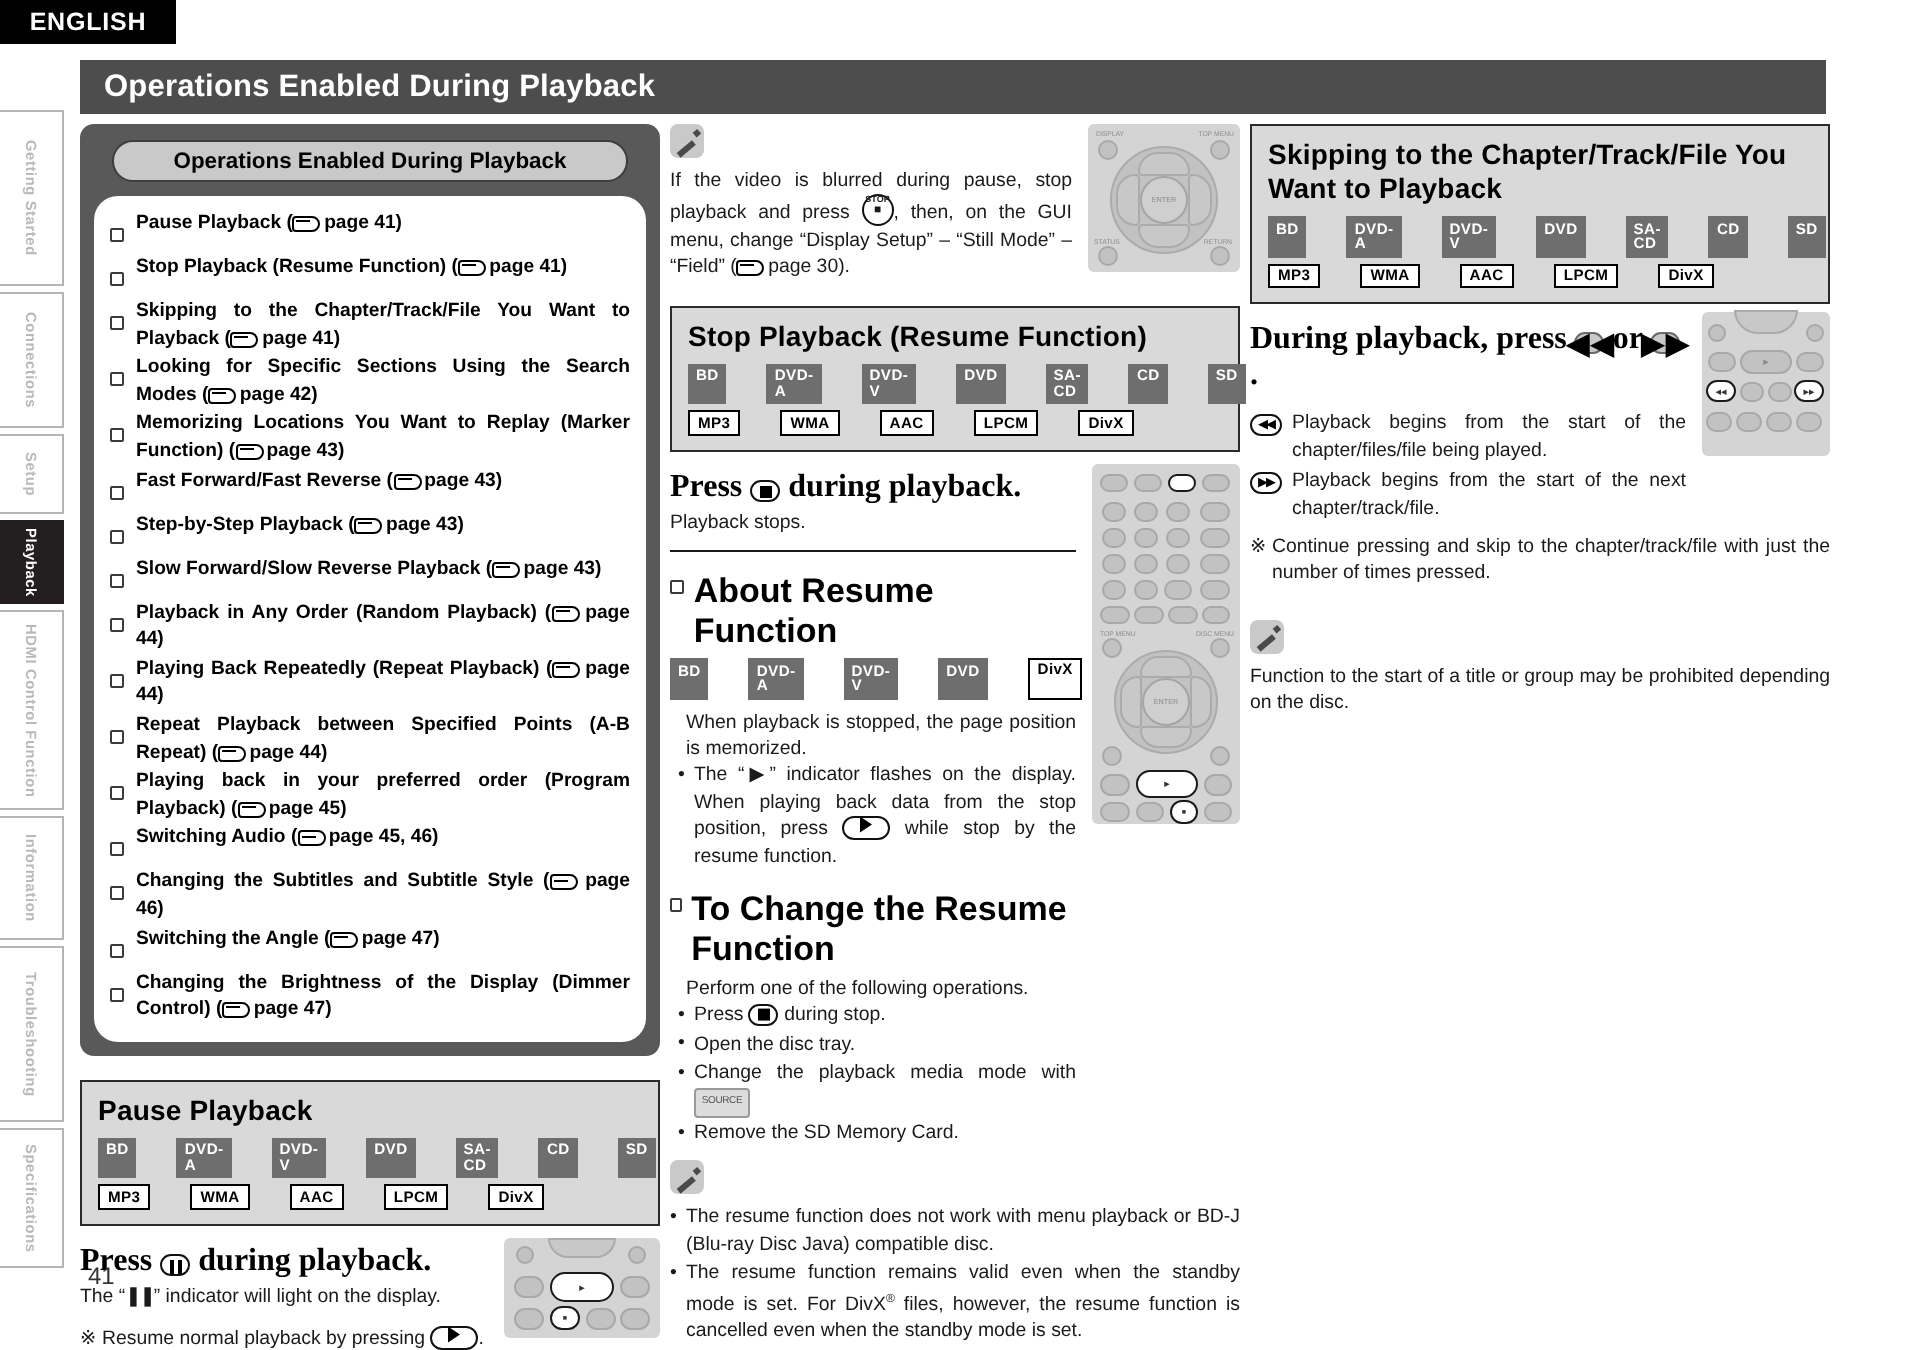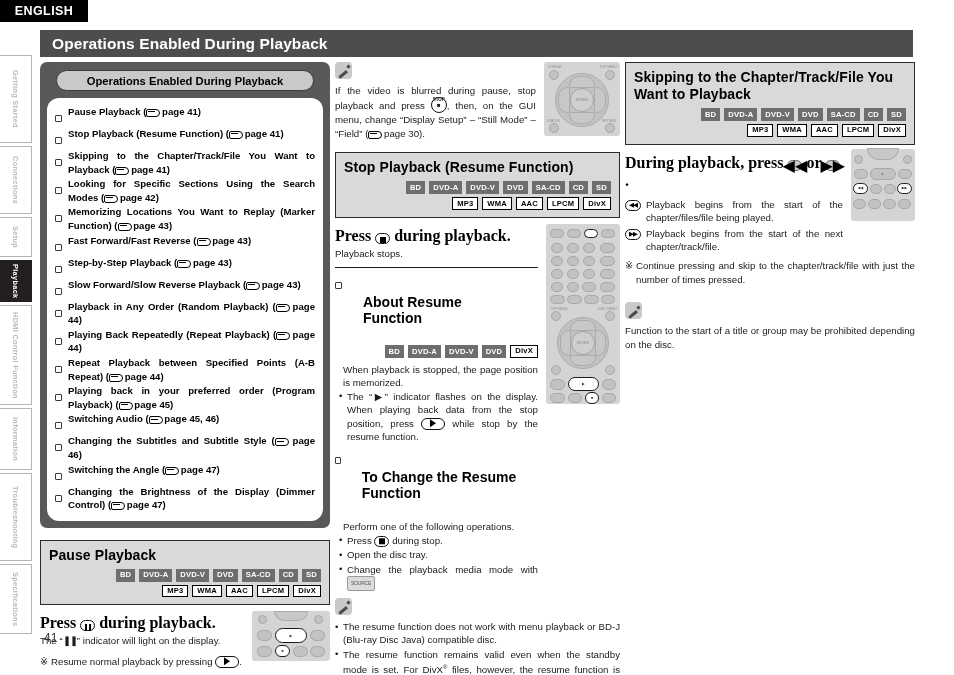--- a/index.html
+++ b/index.html
@@ -50,21 +50,21 @@
   
   .ptr{display:inline-block;width:13px;height:8px;vertical-align:-1px;position:relative;}
   .ptr:before{content:"";position:absolute;left:0;top:1px;width:12px;height:6px;
               border:1px solid #000;border-radius:3px 6px 6px 3px;background:#fff;}
   .ptr:after{content:"";position:absolute;left:2px;top:3.2px;width:7px;height:1px;
              background:#000;}
 
   
   .sec{border:1.4px solid #2b2b2b;background:#d9d9d9;padding:6px 8px 7px 8px;}
   .sec h2{margin:0;font-size:14px;font-weight:bold;line-height:17px;letter-spacing:.1px;}
-  .badges{display:flex;justify-content:flex-end;gap:4px;margin-top:5px;}
+  .badges{display:flex;gap:20px;margin-top:5px;}
   .badges.r2{margin-top:3px;}
   .bdg{font-size:7.6px;font-weight:bold;line-height:1;padding:2.6px 4px 2.8px 4px;
        letter-spacing:.2px;}
   .bdg.dark{background:#6e6e6e;color:#fff;}
   .bdg.light{background:#fff;color:#000;border:1.1px solid #000;padding:1.5px 4px 1.7px 4px;}
 
   
   .press{font-family:"Liberation Serif","DejaVu Serif",serif;font-size:16px;
          font-weight:bold;margin:9px 0 2px 0;}
   .sub{font-size:9.7px;line-height:13px;color:#1a1a1a;}
@@ -73,21 +73,21 @@
   .bullets li{font-size:9.7px;line-height:13.4px;color:#1a1a1a;padding-left:8px;
               position:relative;text-align:justify;margin-bottom:1px;}
   .bullets li:before{content:"\2022";position:absolute;left:0;top:-0.5px;}
   .note-star{font-size:9.7px;line-height:13.4px;color:#1a1a1a;padding-left:11px;
              position:relative;text-align:justify;}
   .note-star:before{content:"\203B";position:absolute;left:0;top:0;}
   .hr{border-top:1px solid #1a1a1a;margin:7px 0 8px 0;}
 
   .sub-head{display:flex;align-items:flex-start;margin:10px 0 3px 0;}
   .sub-head .cbx{margin-top:4px;margin-right:5px;}
-  .sub-head h3{margin:16px;font-size:14px;font-weight:bold;}
+  .sub-head h3{margin:0;font-size:17px;font-weight:bold;}
 
   
   .memo{width:17px;height:17px;border-radius:4px;background:#c9c9c9;position:relative;
         display:block;}
   .memo:before{content:"";position:absolute;left:3px;top:10.5px;width:10px;height:2.6px;
                background:#4a4a4a;transform:rotate(-40deg);}
   .memo:after{content:"";position:absolute;left:11.5px;top:3.4px;width:3.2px;height:3.2px;
               background:#4a4a4a;transform:rotate(-40deg);}
 
   
@@ -374,20 +374,21 @@
 
       <div class="sub-head">
         <span class="cbx"></span>
         <h3>To Change the Resume Function</h3>
       </div>
       <div class="para" style="padding-left:8px;">Perform one of the following operations.</div>
       <ul class="bullets" id="can-bul">
           <li style="margin-left: 4px;">Press <span class="key "><i><span class="glyph-stop"></span></i></span> during stop.</li>
           <li style="margin-left: 4px;">Open the disc tray.</li>
           <li style="margin-left: 4px;">Change the playback media mode with <span class="key-src"><i>SOURCE</i></span></li>
+          <li style="margin-left: 4px;">Remove the SD Memory Card.</li>
         </ul>
     </div>
 
     <div class="rm" style="width:74px;height:180px;flex:0 0 auto;margin-top:6px;">
       <div class="rm-oval" style="left:4px;top:5px;width:14px;height:9px;"></div>
       <div class="rm-oval" style="left:21px;top:5px;width:14px;height:9px;"></div>
       <div class="rm-oval rm-hl" style="left:38px;top:5px;width:14px;height:9px;"></div>
       <div class="rm-oval" style="left:55px;top:5px;width:14px;height:9px;"></div>
 
       <div class="rm-btn" style="left:5px;top:19px;width:12px;height:10px;border-radius:6px;"></div>

